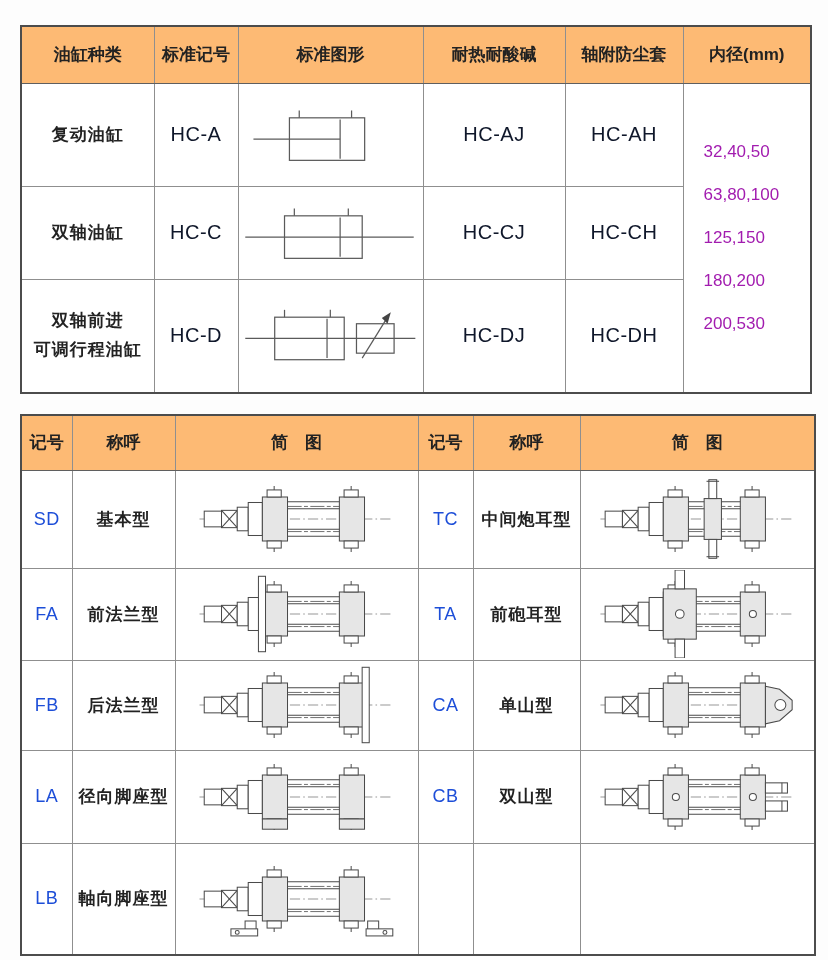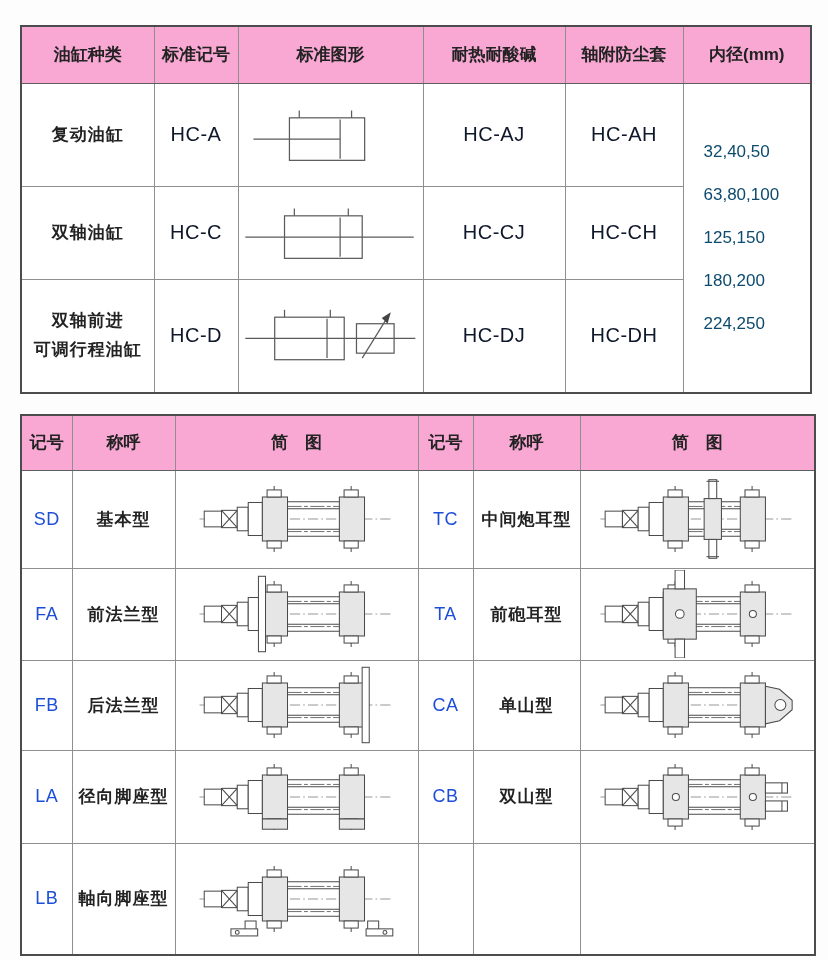--- a/index.html
+++ b/index.html
@@ -3,42 +3,42 @@
 <meta charset="utf-8">
 <style>
   html,body{margin:0;padding:0;background:#ffffff;}
   body{width:828px;height:960px;font-family:"Liberation Sans","DejaVu Sans",sans-serif;color:#222;}
   .page{position:relative;width:828px;height:960px;background:#fdfdfd;overflow:hidden;}
 
   table{border-collapse:collapse;table-layout:fixed;background:#fff;}
   .t1{margin:25px 0 0 20px;width:790px;border:2px solid #4c4c4c;}
   .t2{margin:20px 0 0 20px;width:794px;border:2px solid #4c4c4c;}
   .t1 th,.t1 td,.t2 th,.t2 td{border:1px solid #8f8f8f;padding:0;overflow:hidden;}
-  th{background:#f9a8d4;font-weight:600;font-size:17px;border-bottom:1.5px solid #5f5f5f !important;}
+  th{background:#fdba74;font-weight:600;font-size:17px;border-bottom:1.5px solid #5f5f5f !important;}
   td{text-align:center;vertical-align:middle;}
 
   .t1 thead tr{height:57px;}
   .t1 .r1{height:103px;}
   .t1 .r2{height:93px;}
   .t1 .r3{height:114px;}
   .t2 thead tr{height:55px;}
   .t2 .r1{height:98px;}
   .t2 .r2{height:92px;}
   .t2 .r3{height:90px;}
   .t2 .r4{height:93px;padding-left:48px;}
   .t2 .r5{height:112px;}
 
   .cjk{font-size:17px;font-weight:600;letter-spacing:1px;}
   .lefty{text-align:center;padding-left:16px;}
   .pre{white-space:pre-line;line-height:1.7;}
   .code{font-size:20px;font-weight:500;letter-spacing:0.5px;color:#0f172a;}
   .code2{font-size:18px;font-weight:500;letter-spacing:0.5px;color:#1d4ed8;}
 
   .bore{vertical-align:middle;}
-  .bore .line{font-size:17px;font-weight:500;text-align:left;padding-left:20px;line-height:43px;color:#0c4a6e;}
+  .bore .line{font-size:17px;font-weight:500;text-align:left;padding-left:20px;line-height:43px;color:#a21caf;}
 
   .fig{padding:4px;}
   .figbox{width:100%;height:88px;display:flex;align-items:center;justify-content:center;}
   .t1 .figbox{height:84px;}
   .figbox svg{width:96%;height:100%;}
 </style>
 </head>
 <body>
 
 <div class="page">
@@ -79,21 +79,21 @@
               </svg>
             </div>
           </td>
         <td class="code">HC-AJ</td>
         <td class="code">HC-AH</td>
         <td class="bore" rowspan="3">
           <div class="line">32,40,50</div>
           <div class="line">63,80,100</div>
           <div class="line">125,150</div>
           <div class="line">180,200</div>
-          <div class="line">224,250</div>
+          <div class="line">200,530</div>
         </td>
       </tr>
       <tr class="r2">
         <td class="cjk lefty">双轴油缸</td>
         <td class="code">HC-C</td>
         <td class="fig">
             <div class="figbox">
               <svg viewBox="0 0 216 90" preserveAspectRatio="xMidYMid meet">
                 <g stroke="#5a5a5a" stroke-width="1.5" fill="none">
                   <rect x="52" y="24" width="95" height="52"></rect>

